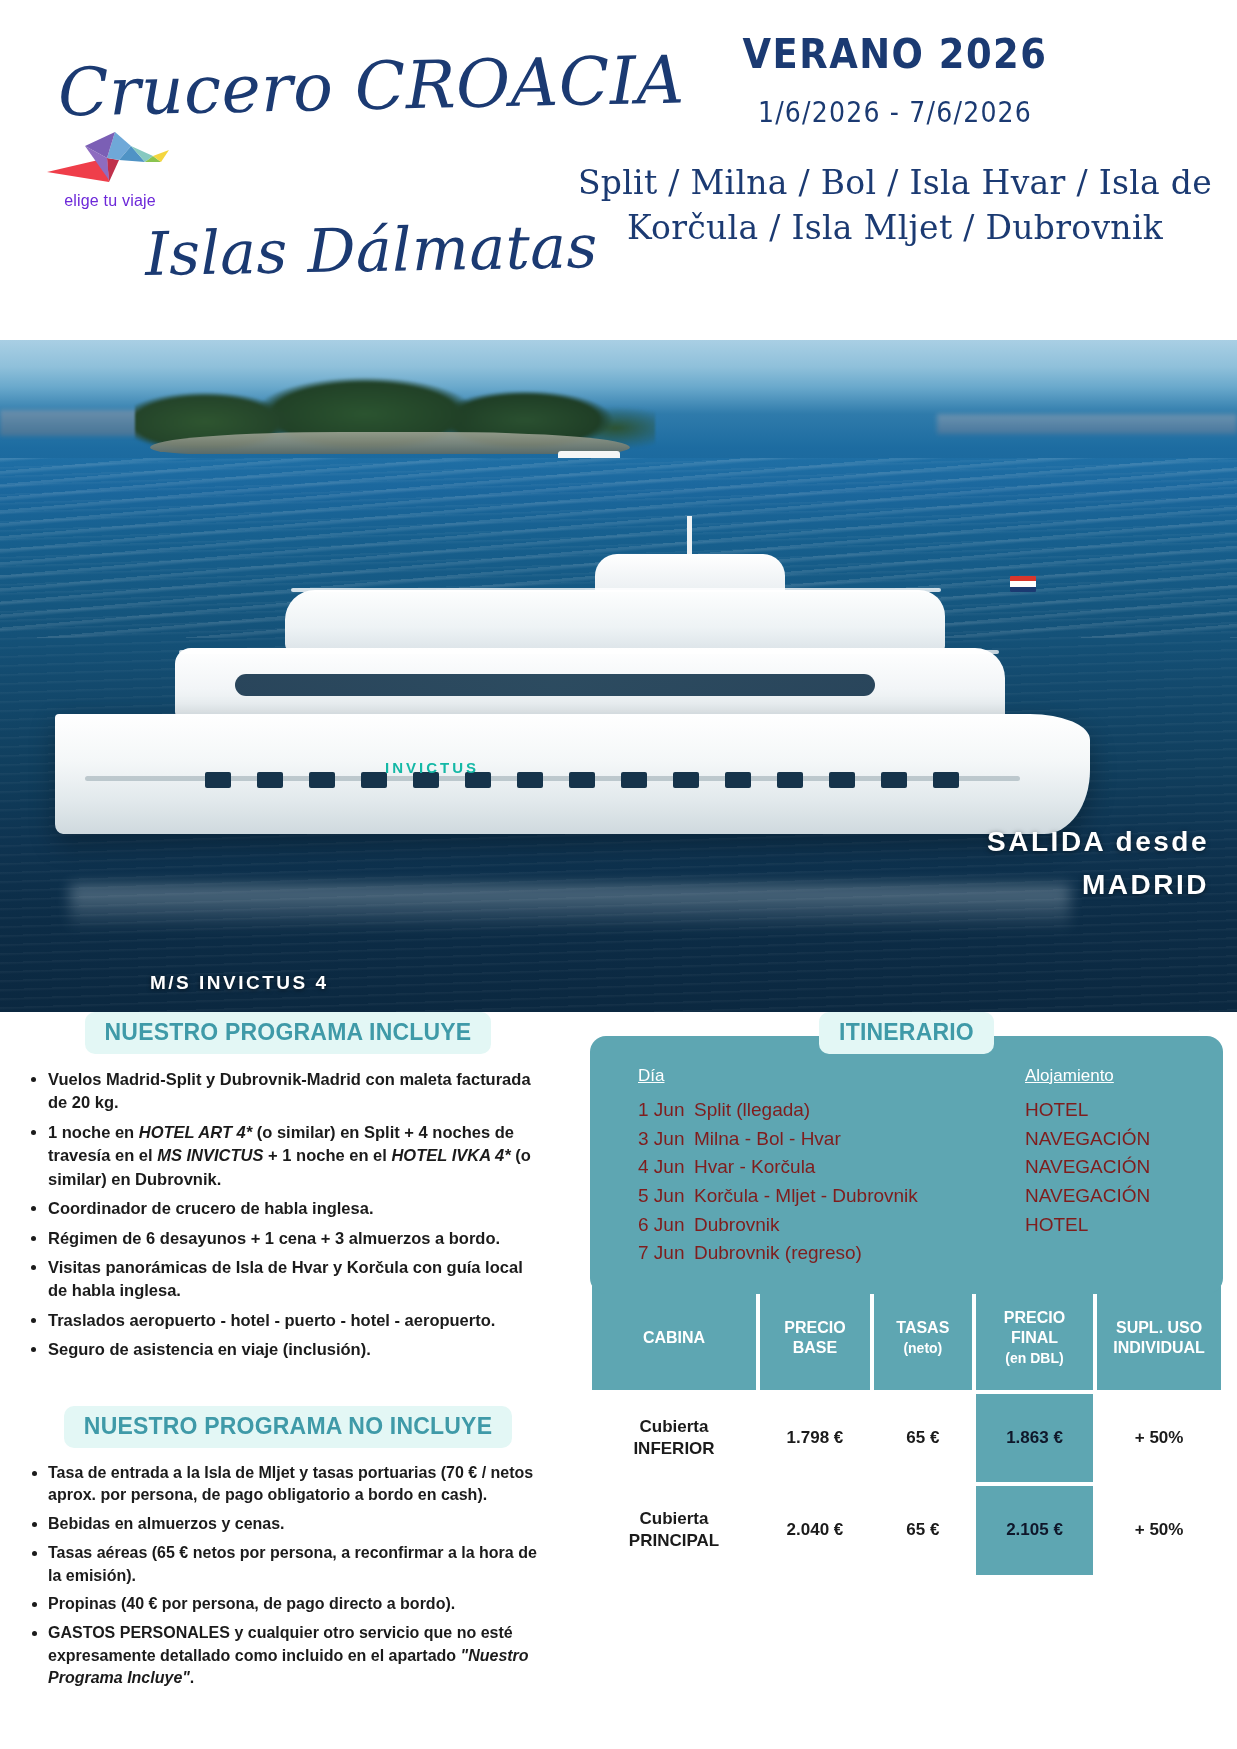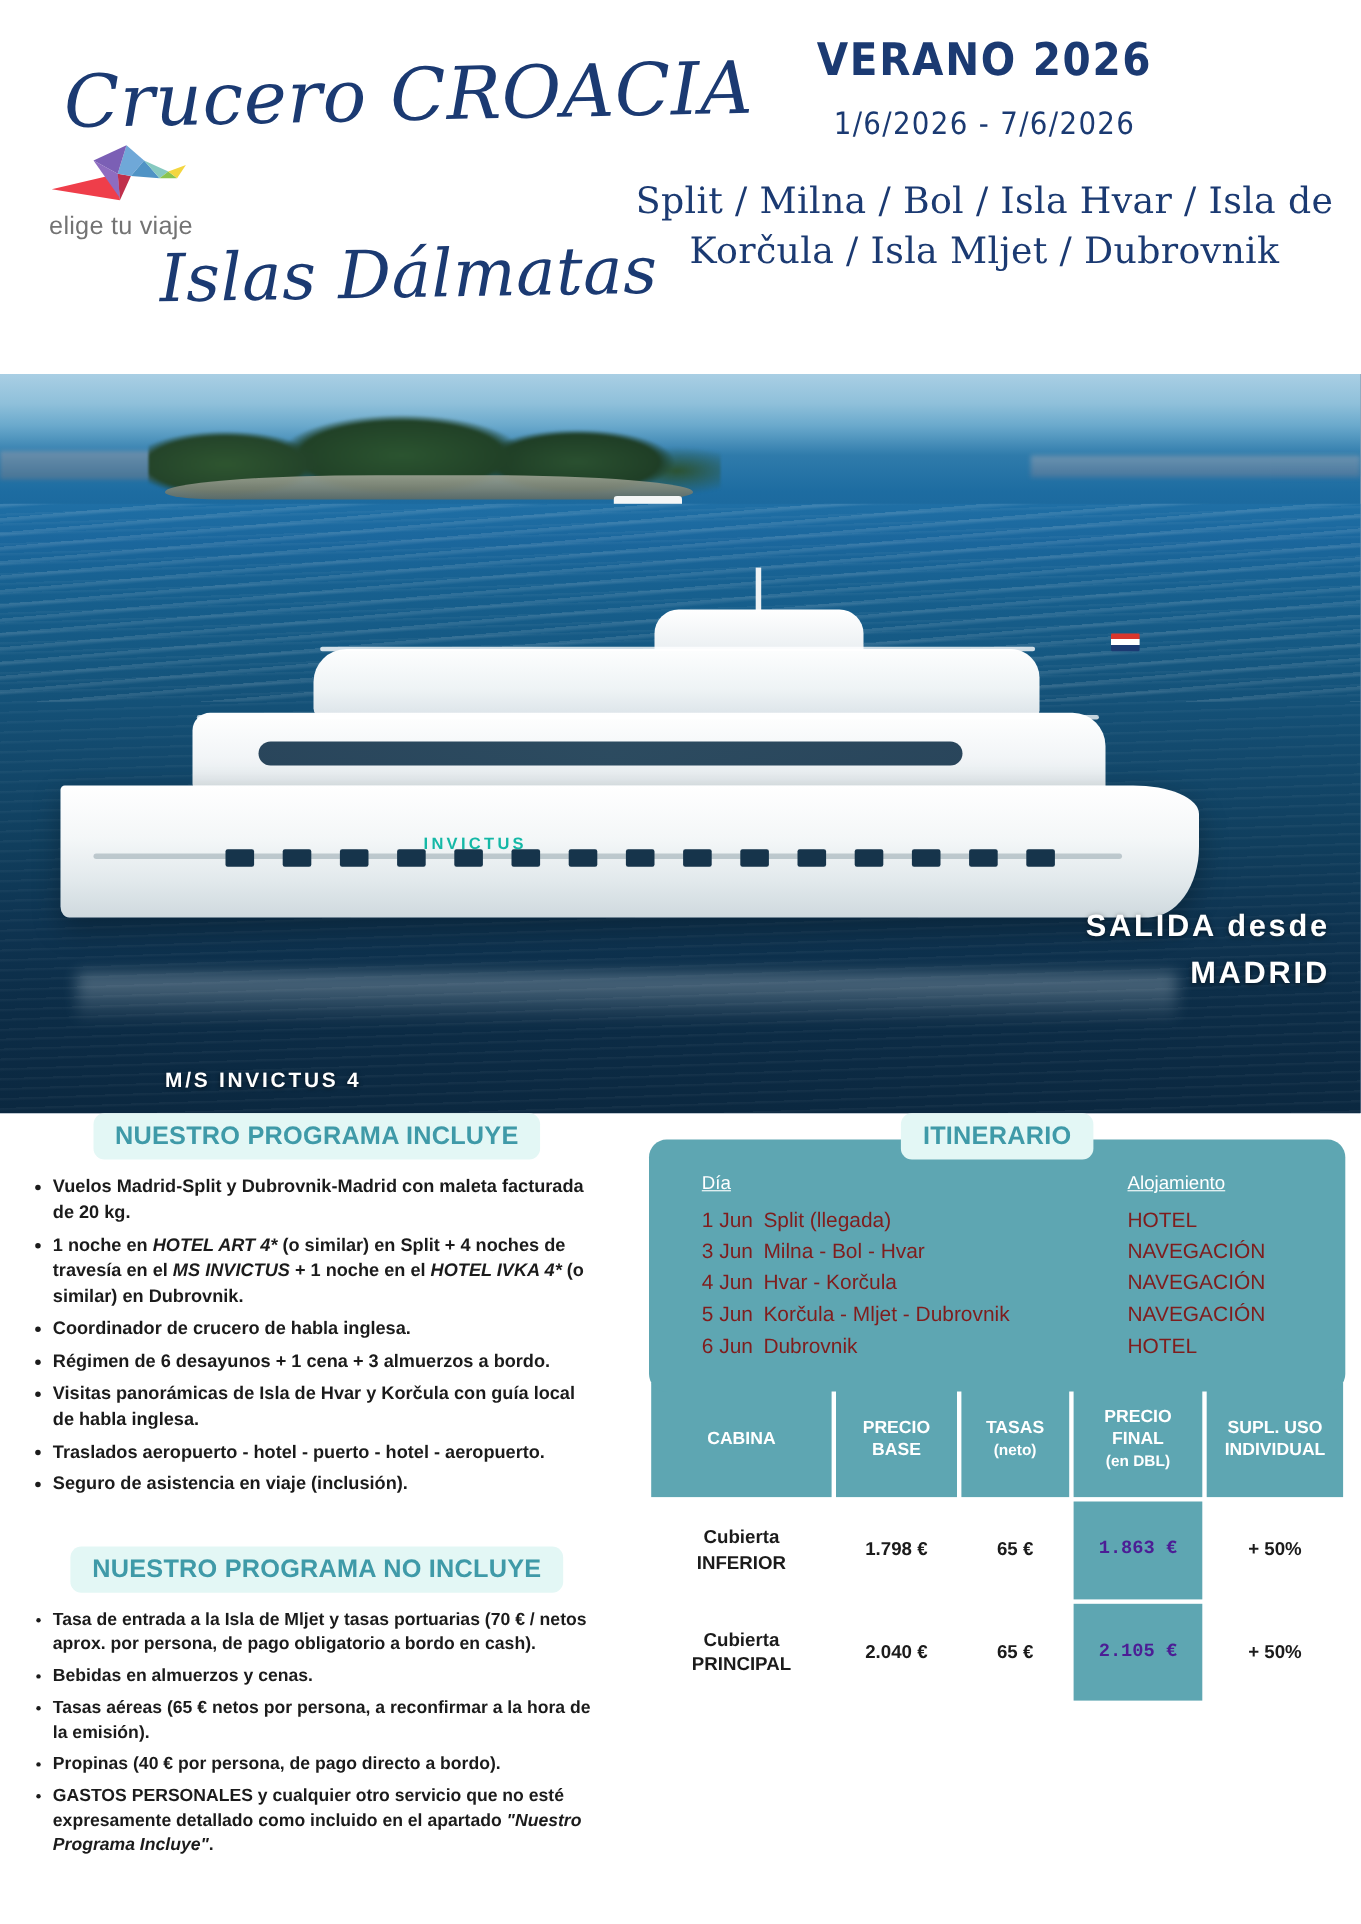--- a/index.html
+++ b/index.html
@@ -53,22 +53,22 @@
   .logo-wrap {
     position: absolute;
     left: 30px;
     top: 128px;
     width: 160px;
     text-align: center;
   }
   .logo-bird { width: 130px; height: 62px; display:block; margin: 0 auto; }
   .logo-text {
     font-family: "Liberation Sans", sans-serif;
-    font-size: 23px;
-    color: #737373;
+    font-size: 16px;
+    color: #6d28d9;
     margin-top: 2px;
     letter-spacing: 0.2px;
   }
 
   .hdr-right {
     position: absolute;
     left: 575px;
     top: 30px;
     width: 640px;
     text-align: center;
@@ -377,22 +377,21 @@
     font-weight:700;
     font-size:17px;
     color:#1b1b1b;
     text-align:center;
     padding: 22px 4px;
     line-height:1.3;
     height: 74px;
   }
   table.prices tbody td.hl {
     background:#5ea6b2;
-    color:#4c1d95;
-    font-family:Liberation Mono, monospace;
+    color:#0f172a;
   }
   .col-cabina { width: 168px; }
   .col-base   { width: 112px; }
   .col-tasas  { width: 100px; }
   .col-final  { width: 120px; }
   .col-supl   { width: 125px; }
 </style>
 </head>
 <body>
 
@@ -553,20 +552,25 @@
           </tr>
           <tr>
             <td class="day">5 Jun</td>
             <td>Korčula - Mljet - Dubrovnik</td>
             <td class="acc">NAVEGACIÓN</td>
           </tr>
           <tr>
             <td class="day">6 Jun</td>
             <td>Dubrovnik</td>
             <td class="acc">HOTEL</td>
+          </tr>
+          <tr>
+            <td class="day">7 Jun</td>
+            <td>Dubrovnik (regreso)</td>
+            <td class="acc"></td>
           </tr>
         </tbody>
       </table>
     </div>
 
 
     <table class="prices">
       <thead>
         <tr>
           <th class="col-cabina">CABINA</th>

